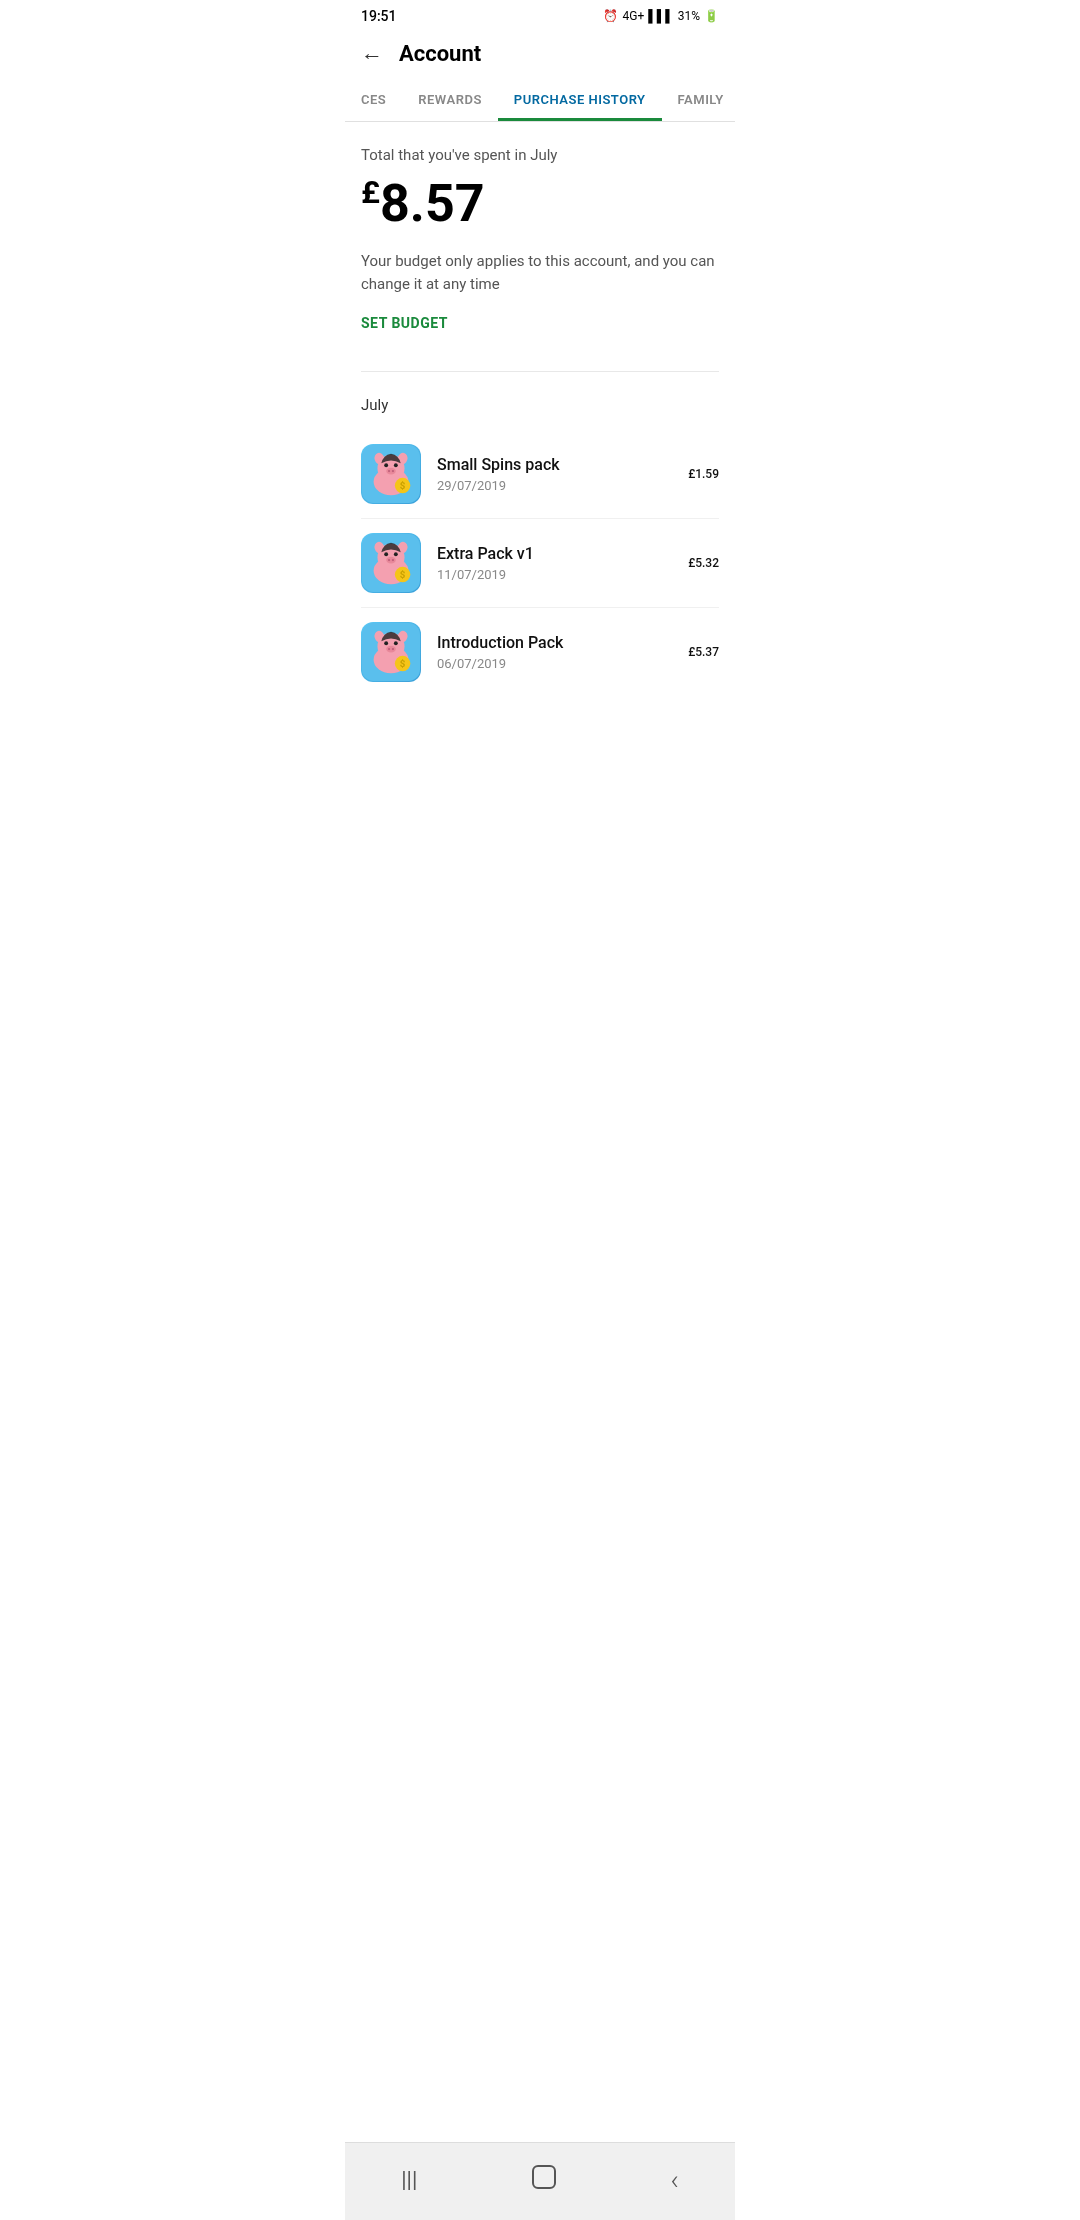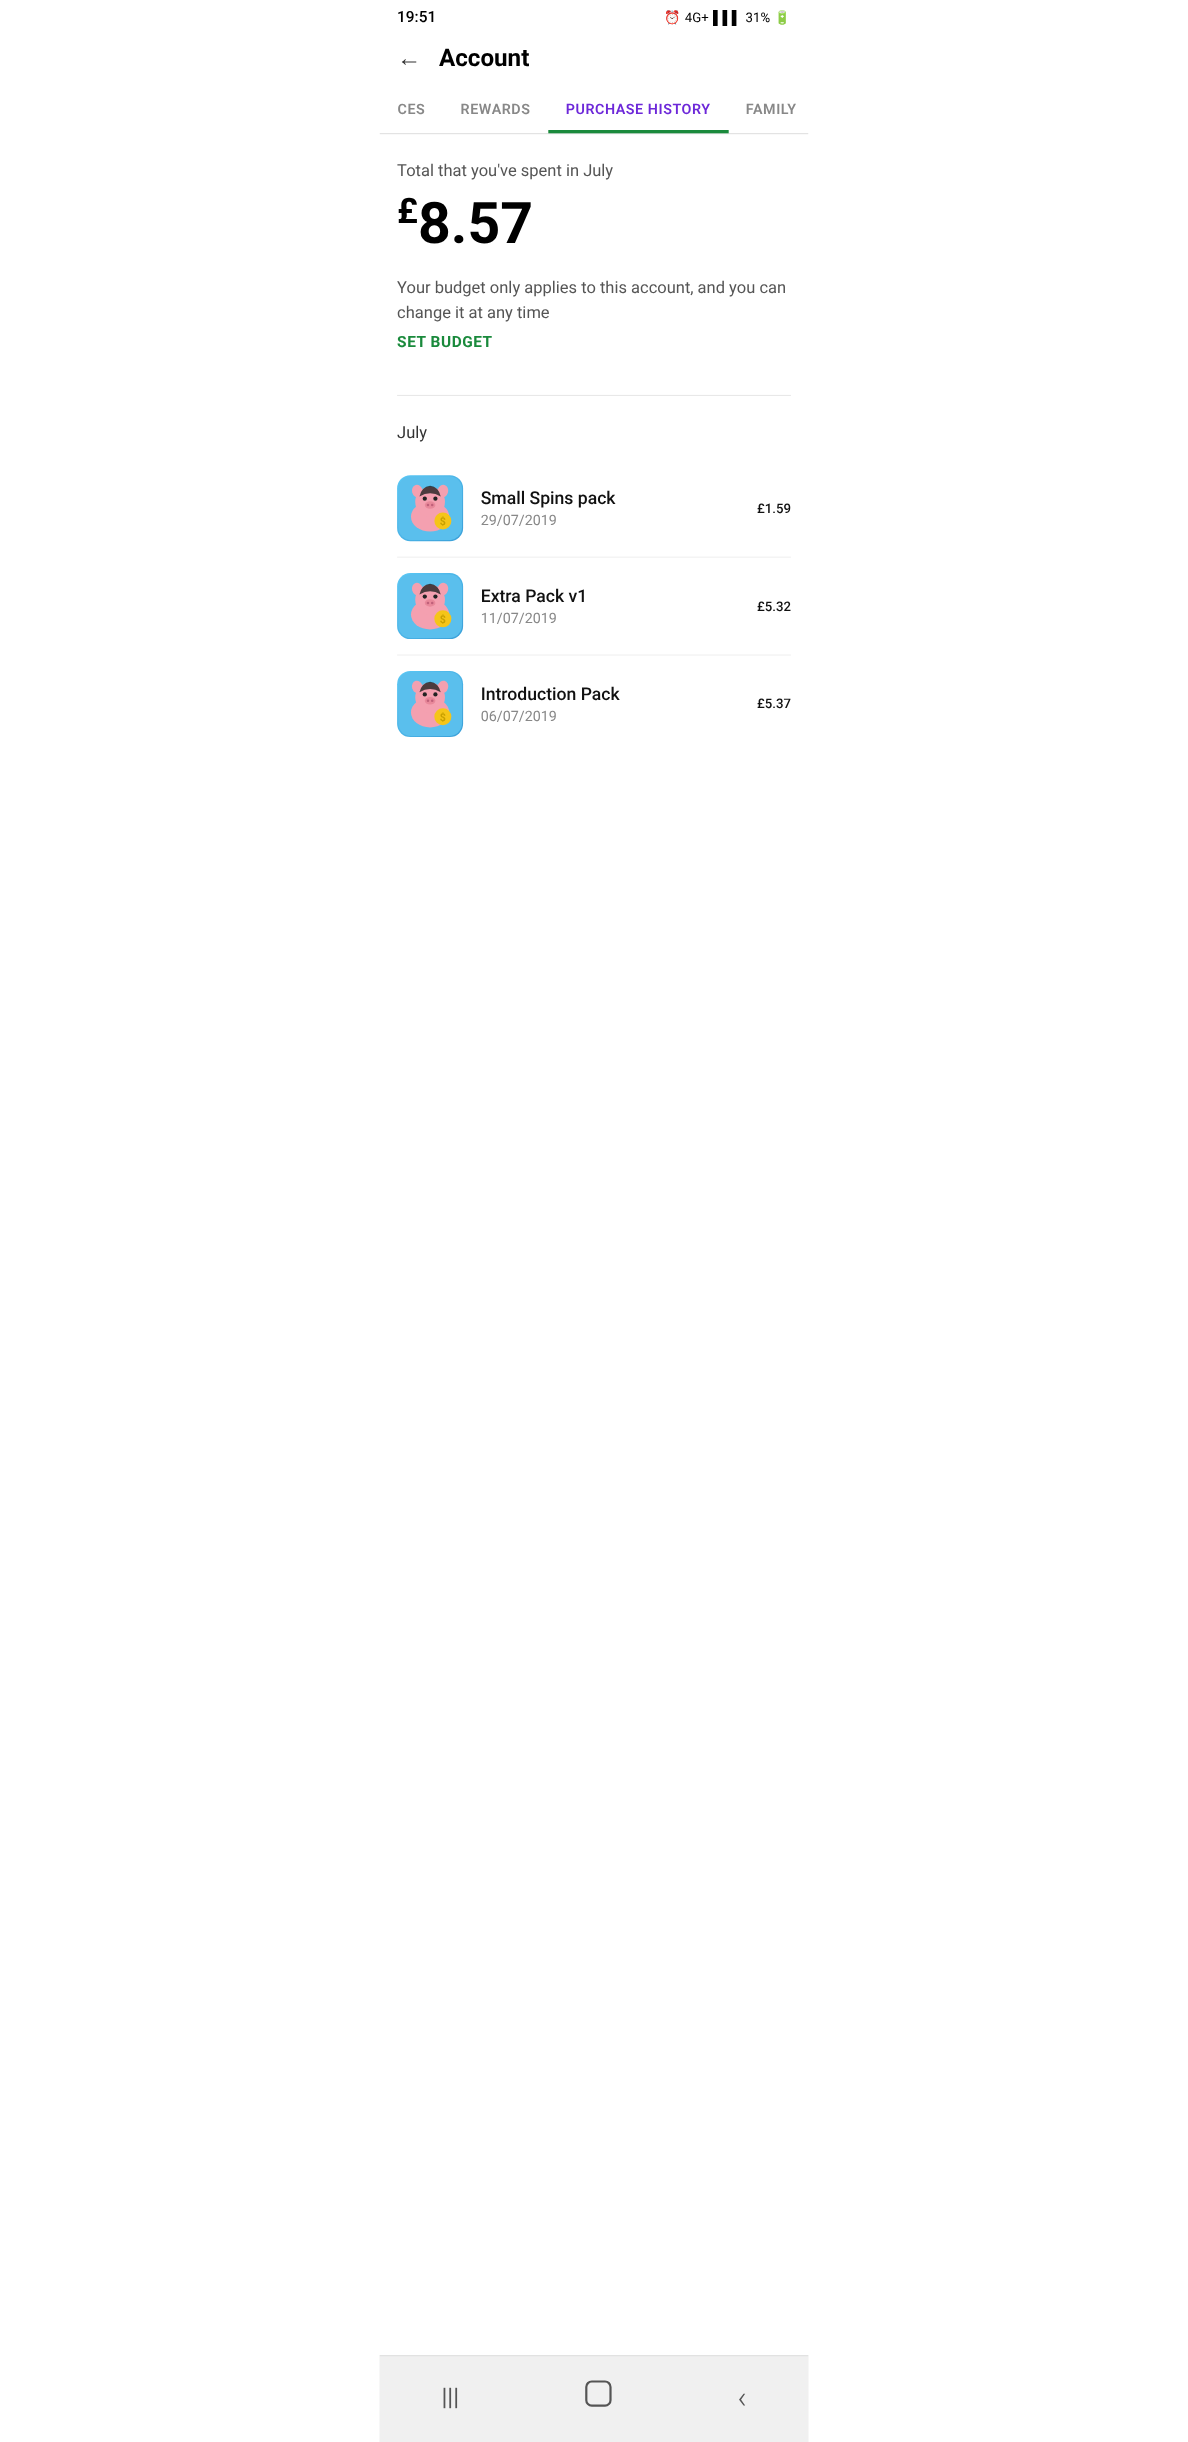--- a/index.html
+++ b/index.html
@@ -78,21 +78,21 @@
       font-weight: 600;
       color: #888;
       white-space: nowrap;
       cursor: pointer;
       letter-spacing: 0.5px;
       text-transform: uppercase;
       position: relative;
     }
 
     .tab.active {
-      color: #6d28d9;
+      color: #0369a1;
     }
 
     .tab.active::after {
       content: '';
       position: absolute;
       bottom: 0;
       left: 0;
       right: 0;
       height: 3px;
       background: #1a8a3c;
@@ -119,21 +119,21 @@
 
     .total-amount .currency {
       font-size: 32px;
       vertical-align: super;
     }
 
     .budget-desc {
       font-size: 15px;
       color: #555;
       line-height: 1.5;
-      margin-bottom: 8px;
+      margin-bottom: 20px;
     }
 
     .set-budget-btn {
       font-size: 14px;
       font-weight: bold;
       color: #1a8a3c;
       letter-spacing: 0.5px;
       text-transform: uppercase;
       cursor: pointer;
       margin-bottom: 40px;

